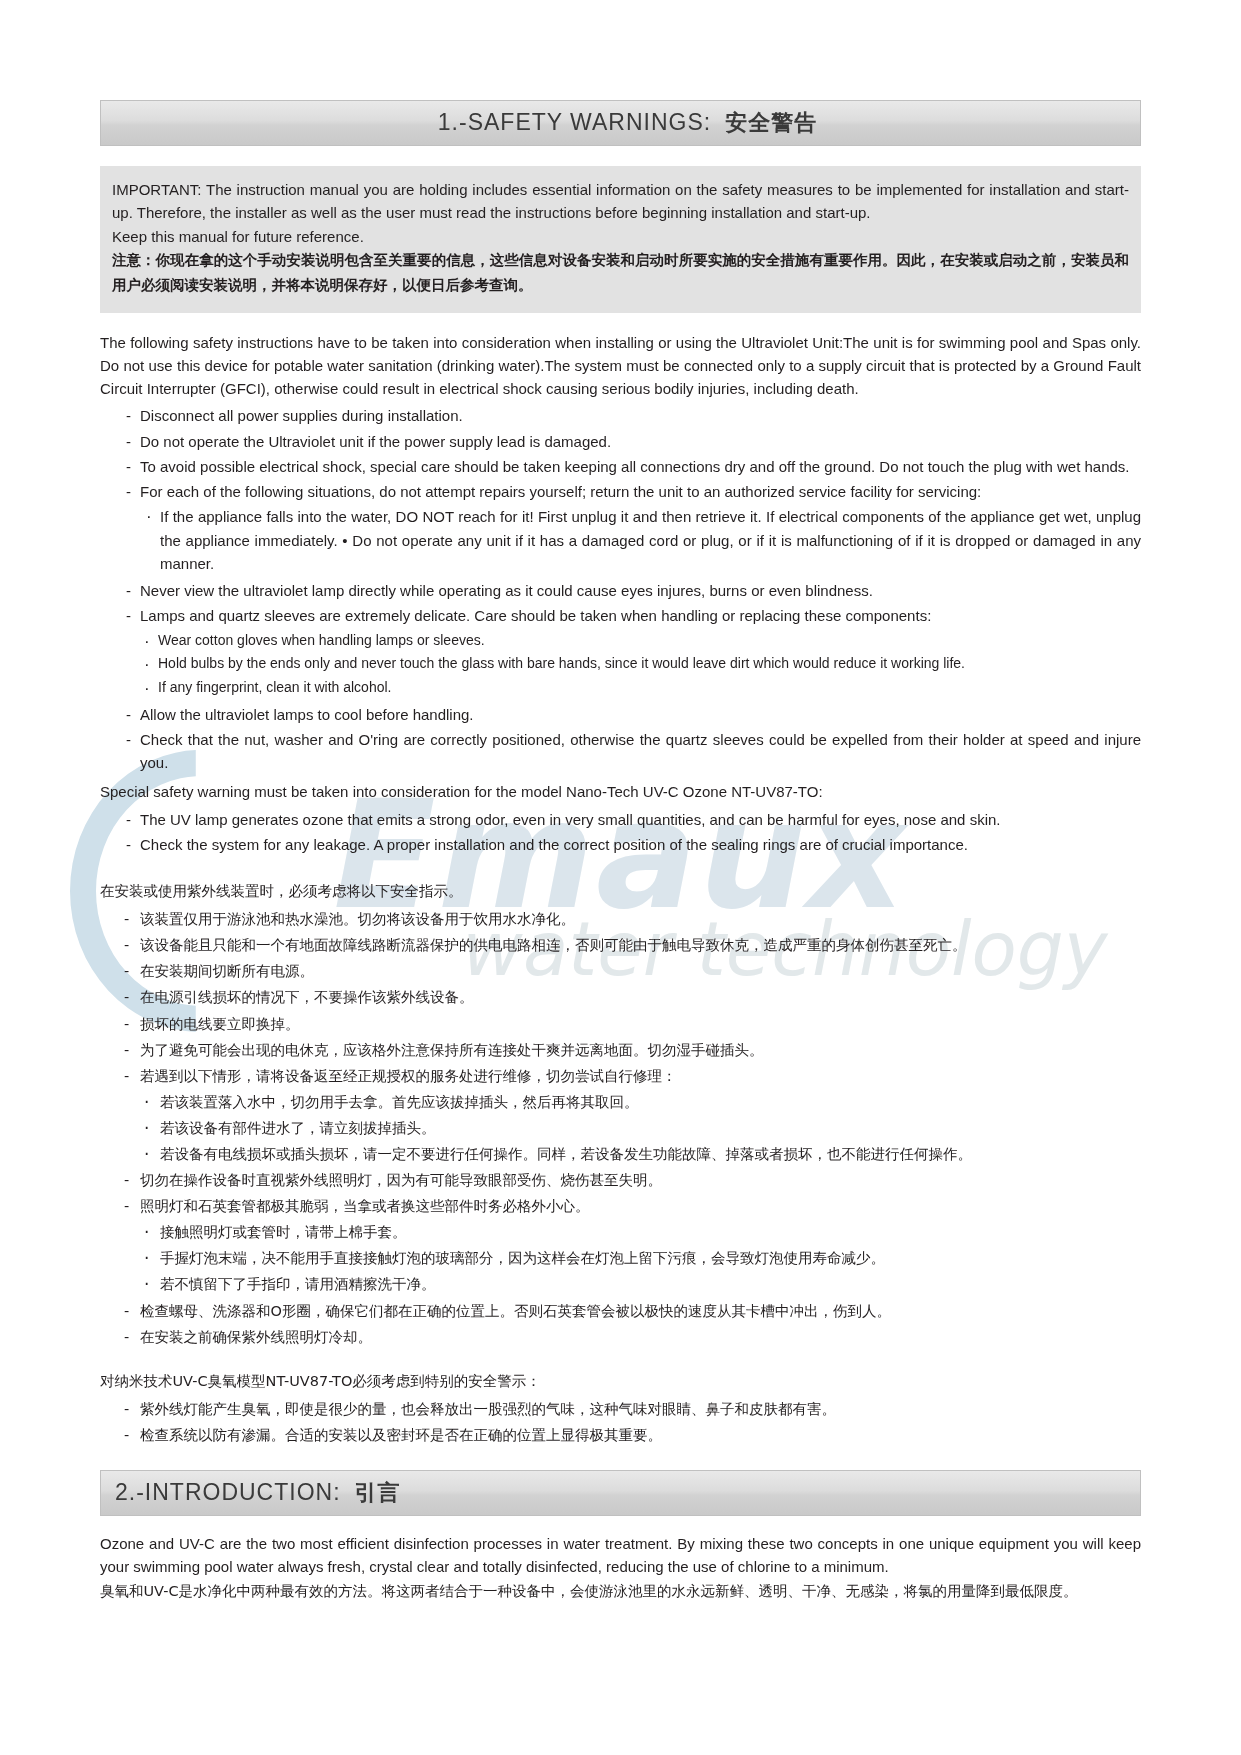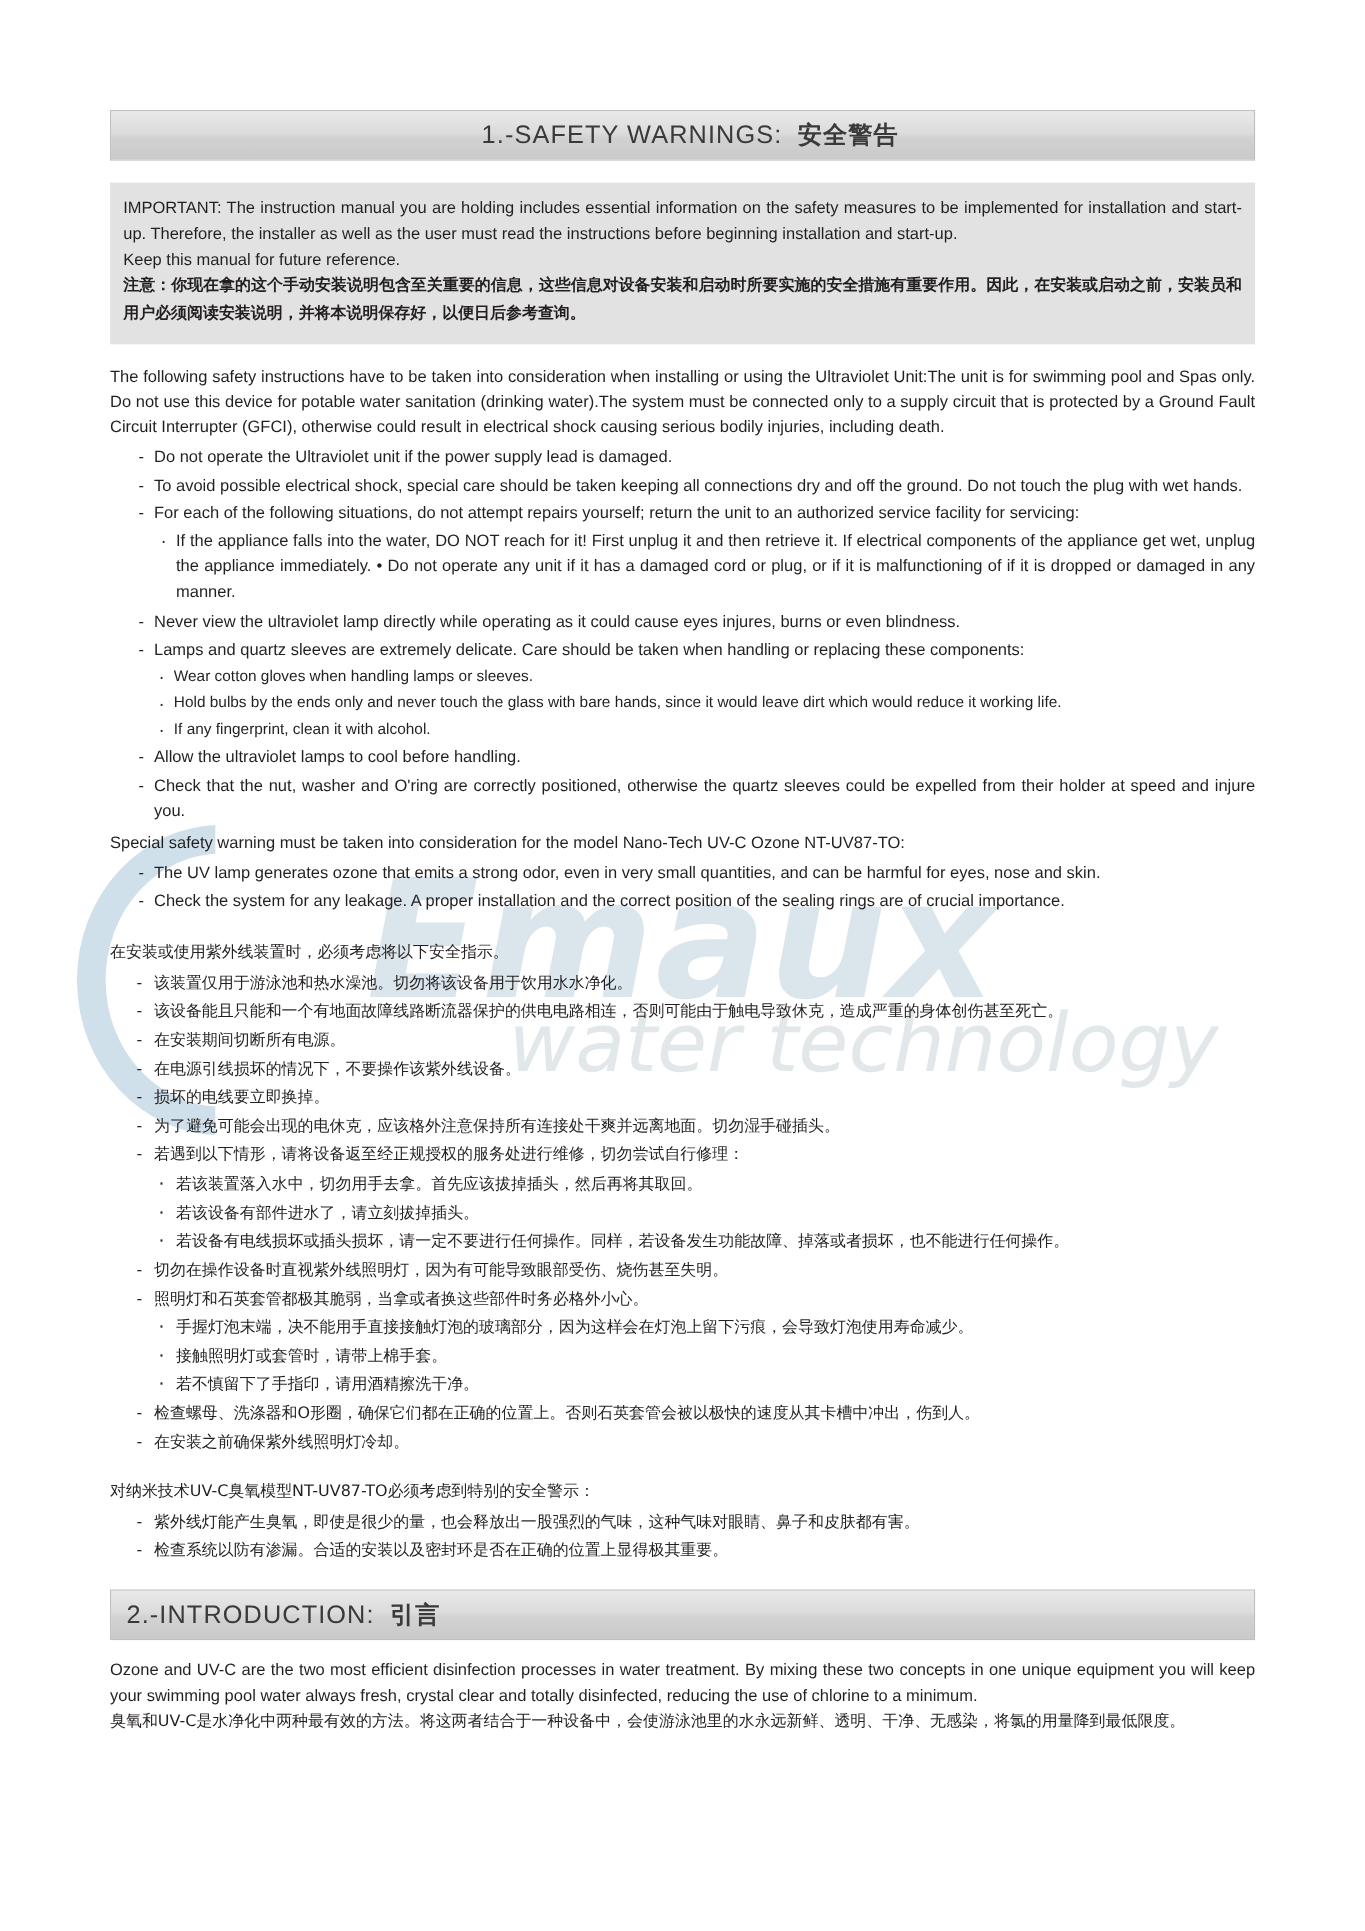--- a/index.html
+++ b/index.html
@@ -239,20 +239,21 @@
     <div class="important-block">
       <p class="para">IMPORTANT: The instruction manual you are holding includes essential information on the safety measures to be implemented for installation and start-up. Therefore, the installer as well as the user must read the instructions before beginning installation and start-up.</p>
       <p class="para">Keep this manual for future reference.</p>
       <p class="para-cn">注意：你现在拿的这个手动安装说明包含至关重要的信息，这些信息对设备安装和启动时所要实施的安全措施有重要作用。因此，在安装或启动之前，安装员和用户必须阅读安装说明，并将本说明保存好，以便日后参考查询。</p>
     </div>
 
     <div class="body-area">
       <p class="para">The following safety instructions have to be taken into consideration when installing or using the Ultraviolet Unit:The unit is for swimming pool and Spas only. Do not use this device for potable water sanitation (drinking water).The system must be connected only to a supply circuit that is protected by a Ground Fault Circuit Interrupter (GFCI), otherwise could result in electrical shock causing serious bodily injuries, including death.</p>
 
       <ul class="lvl1">
+        <li>Disconnect all power supplies during installation.</li>
         <li>Do not operate the Ultraviolet unit if the power supply lead is damaged.</li>
         <li>To avoid possible electrical shock, special care should be taken keeping all connections dry and off the ground. Do not touch the plug with wet hands.</li>
         <li>For each of the following situations, do not attempt repairs yourself; return the unit to an authorized service facility for servicing:</li>
       </ul>
 
       <ul class="lvl2" style="padding-left:46px;">
         <li>If the appliance falls into the water, DO NOT reach for it! First unplug it and then retrieve it. If electrical components of the appliance get wet, unplug the appliance immediately. • Do not operate any unit if it has a damaged cord or plug, or if it is malfunctioning of if it is dropped or damaged in any manner.</li>
       </ul>
 
       <ul class="lvl1">
@@ -296,22 +297,22 @@
           <li>若该设备有部件进水了，请立刻拔掉插头。</li>
           <li>若设备有电线损坏或插头损坏，请一定不要进行任何操作。同样，若设备发生功能故障、掉落或者损坏，也不能进行任何操作。</li>
         </ul>
 
         <ul class="cn1">
           <li>切勿在操作设备时直视紫外线照明灯，因为有可能导致眼部受伤、烧伤甚至失明。</li>
           <li>照明灯和石英套管都极其脆弱，当拿或者换这些部件时务必格外小心。</li>
         </ul>
 
         <ul class="cn2" style="padding-left:44px;">
+          <li>接触照明灯或套管时，请带上棉手套。</li>
           <li>手握灯泡末端，决不能用手直接接触灯泡的玻璃部分，因为这样会在灯泡上留下污痕，会导致灯泡使用寿命减少。</li>
-          <li>接触照明灯或套管时，请带上棉手套。</li>
           <li>若不慎留下了手指印，请用酒精擦洗干净。</li>
         </ul>
 
         <ul class="cn1">
           <li>检查螺母、洗涤器和O形圈，确保它们都在正确的位置上。否则石英套管会被以极快的速度从其卡槽中冲出，伤到人。</li>
           <li>在安装之前确保紫外线照明灯冷却。</li>
         </ul>
 
         <div class="cn-gap"></div>
 

